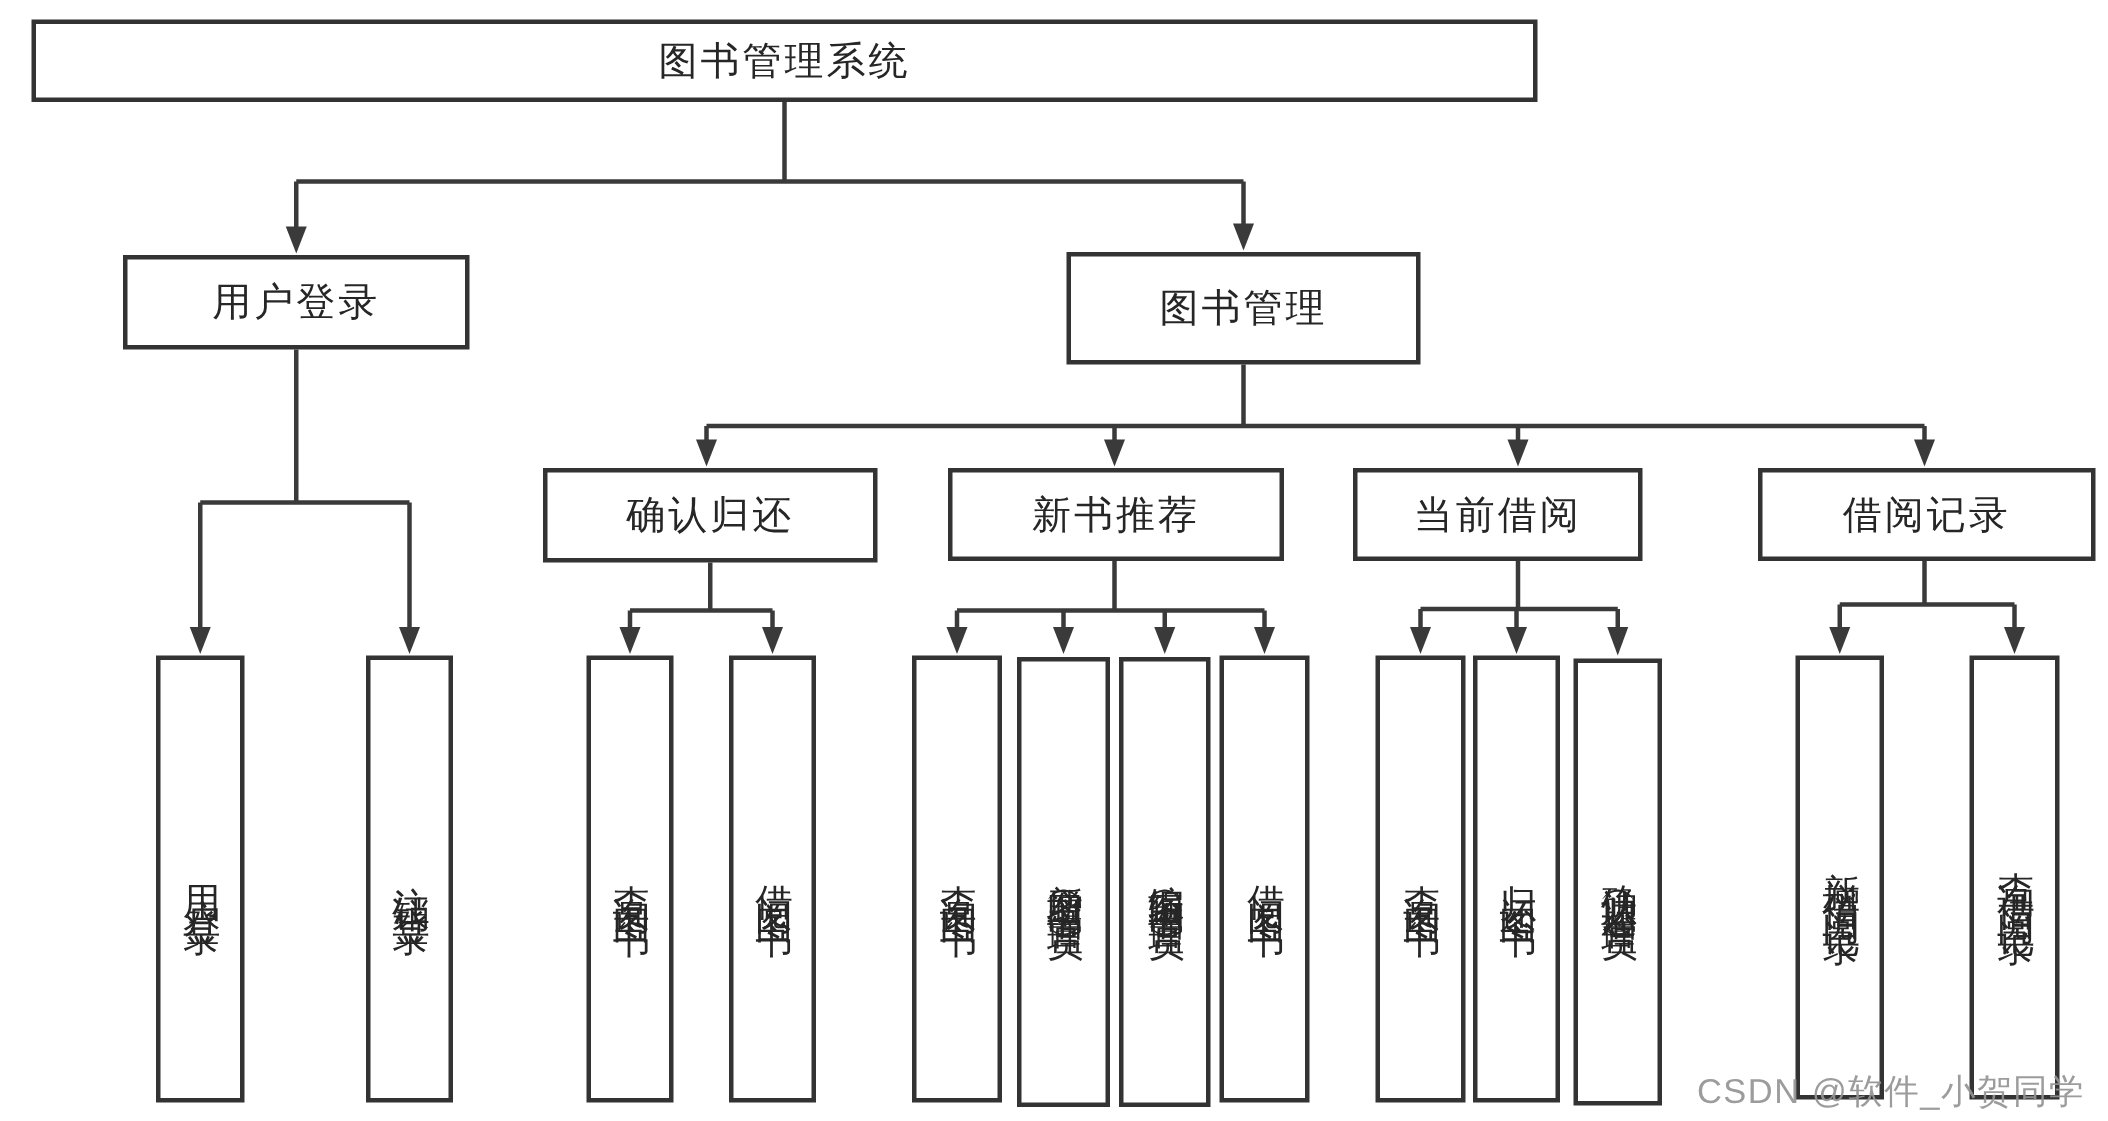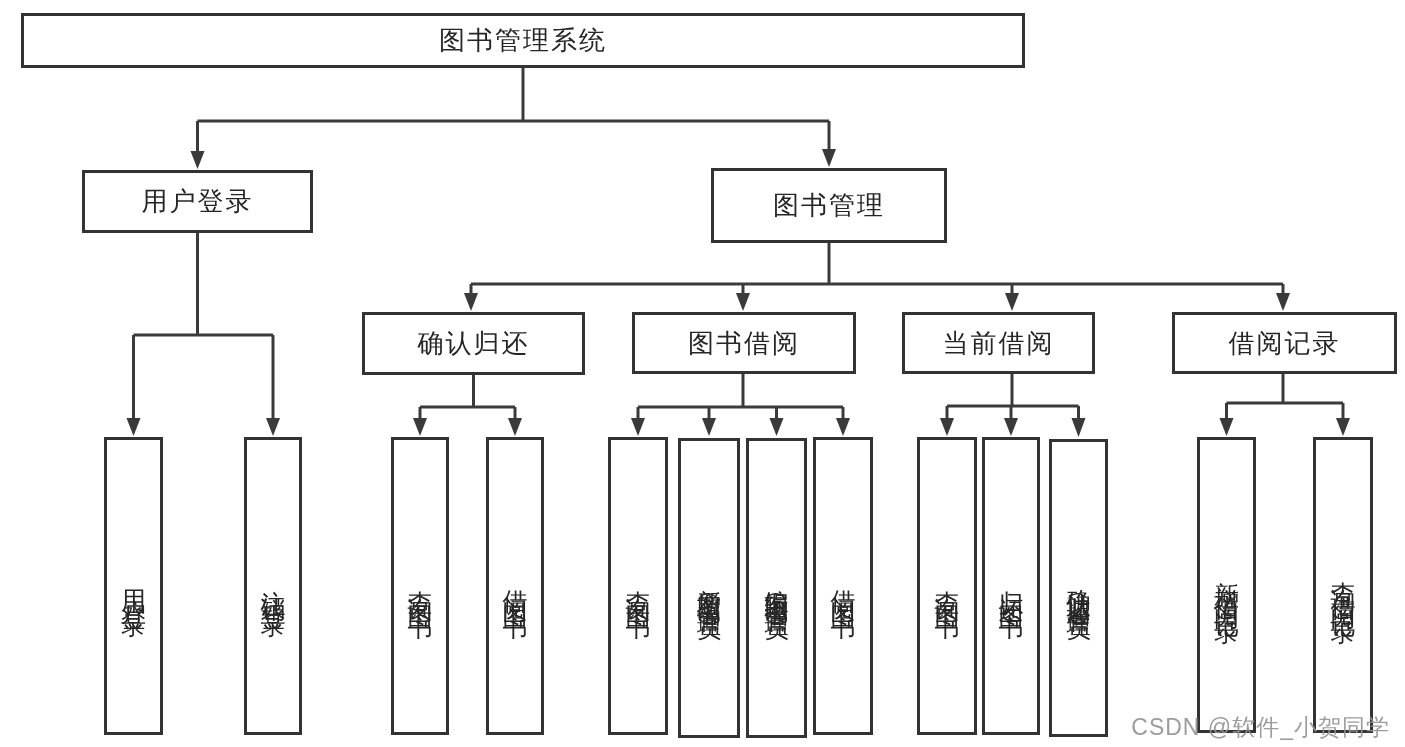--- a/index.html
+++ b/index.html
@@ -156,21 +156,21 @@
     <span>用户登录</span>
   </div>
   <div class="node hnode n-book-mgmt">
     <span>图书管理</span>
   </div>
 
   <div class="node hnode n-new-book-rec">
     <span>确认归还</span>
   </div>
   <div class="node hnode n-book-borrow">
-    <span>图书借阅</span>
+    <span>新书推荐</span>
   </div>
   <div class="node hnode n-current-borrow">
     <span>当前借阅</span>
   </div>
   <div class="node hnode n-borrow-records">
     <span>借阅记录</span>
   </div>
 
   <div class="node leaf n-leaf-user-login">
     <span class="vlabel">用户登录</span>

